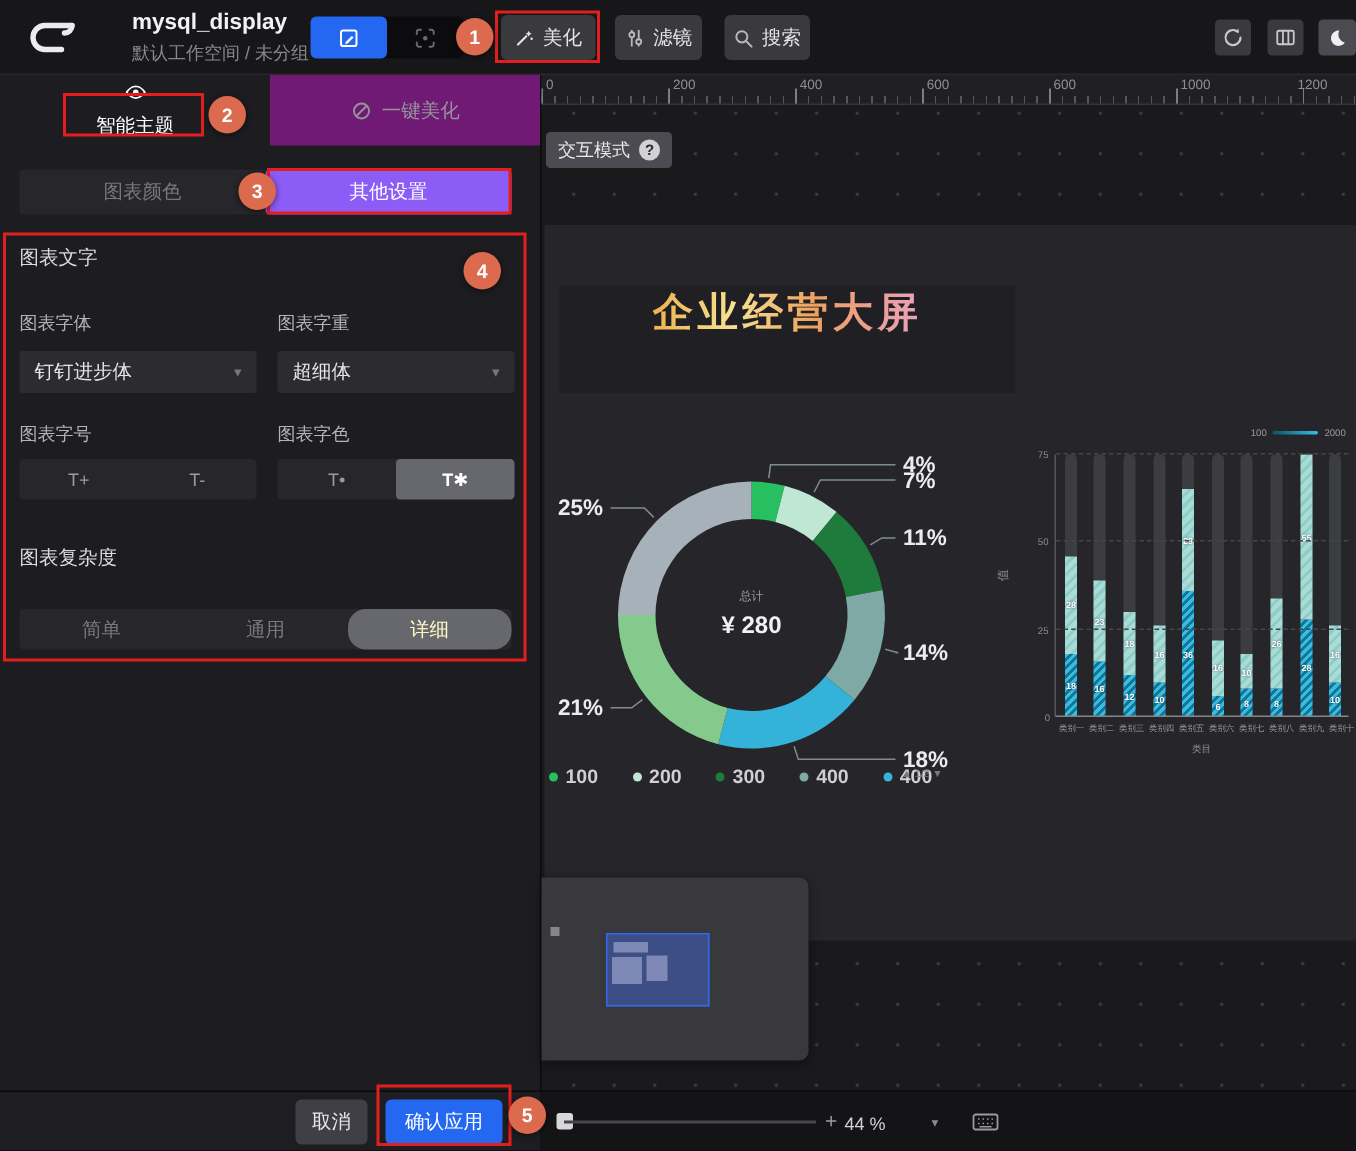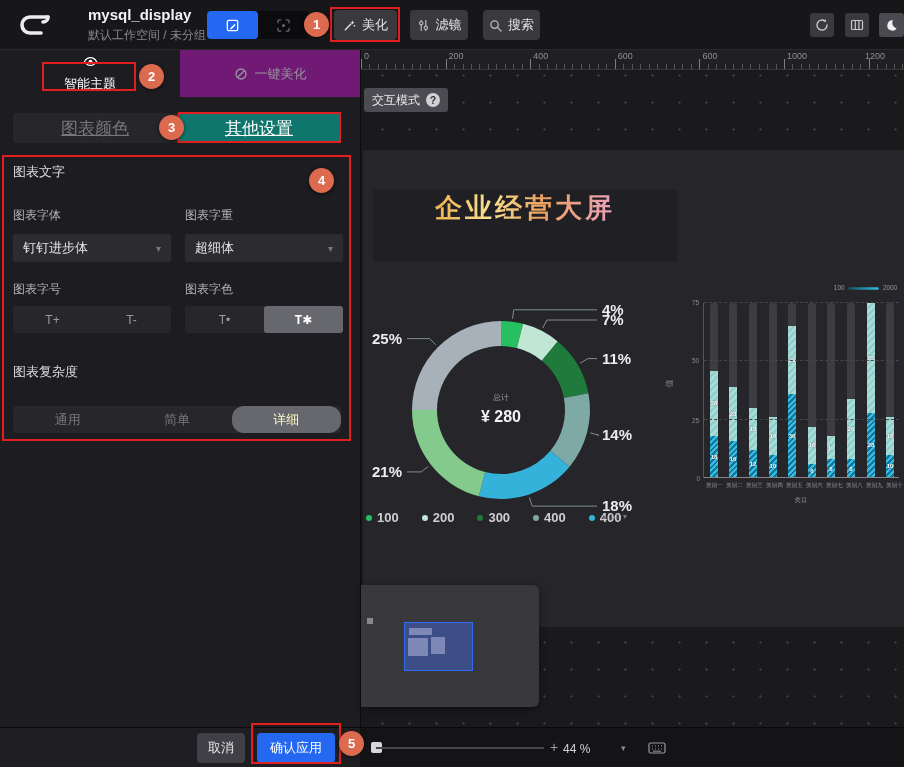--- a/index.html
+++ b/index.html
@@ -22,22 +22,22 @@
   .icon-btn{position:absolute;top:13px;width:24px;height:24px;background:#39393e;border-radius:3px;display:flex;align-items:center;justify-content:center;}
   .icon-btn.moon{background:#4a4a50;}
 
   
   .panel{position:absolute;left:0;top:50px;width:360px;height:677px;background:#1d1d21;}
   .tabs{position:absolute;left:0;top:0;width:360px;height:47px;display:flex;}
   .tab{flex:1;display:flex;align-items:center;justify-content:center;gap:7px;font-size:13px;}
   .tab.active{background:#1d1d21;color:#fff;flex-direction:column;}
   .tab.inactive{background:#701a75;color:#95959b;}
   .seg2{position:absolute;left:13px;top:63px;width:328px;height:30px;background:#27272b;border-radius:3px;display:flex;}
-  .seg2 .seg{flex:1;display:flex;align-items:center;justify-content:center;font-size:17px;color:#77777d;border-radius:3px;text-decoration:underline;}
-  .seg2 .seg.on{background:#0f766e;color:#fff;text-align:center;}
+  .seg2 .seg{flex:1;display:flex;align-items:center;justify-content:center;font-size:13px;color:#77777d;border-radius:3px;}
+  .seg2 .seg.on{background:#8b5cf6;color:#fff;text-align:center;}
   .sec-label{position:absolute;font-size:13px;color:#dcdcdf;}
   .fld-label{position:absolute;font-size:12px;color:#b2b2b7;}
   .dropdown{position:absolute;width:158px;height:28px;background:#2b2b30;border-radius:2px;display:flex;align-items:center;padding:0 10px;font-size:13px;color:#e6e6e9;}
   .dropdown .caret{margin-left:auto;color:#76767c;font-size:10px;}
   .tgroup{position:absolute;width:158px;height:27px;background:#27272b;border-radius:3px;display:flex;}
   .tbtn{flex:1;display:flex;align-items:center;justify-content:center;color:#9a9aa0;font-size:12px;border-radius:3px;}
   .tbtn.on{background:#67676e;color:#fff;font-weight:bold;}
   .seg3{position:absolute;left:13px;top:356px;width:328px;height:27px;background:#27272b;border-radius:3px;display:flex;}
   .seg3 .seg{flex:1;display:flex;align-items:center;justify-content:center;font-size:13px;color:#77777d;border-radius:3px;}
   .seg3 .seg.on{background:#67676e;color:#fef9c3;border-radius:12px;}
@@ -227,22 +227,22 @@
       <div class="tbtn">T-</div>
     </div>
     <div class="tgroup" style="left:185px;top:256px;">
       <div class="tbtn">T•</div>
       <div class="tbtn on">T✱</div>
     </div>
 
     <div class="sec-label" style="left:13px;top:313px;">图表复杂度</div>
 
     <div class="seg3">
+      <div class="seg">简单</div>
       <div class="seg">通用</div>
-      <div class="seg">简单</div>
       <div class="seg on">详细</div>
     </div>
   </div>
 
   <div class="canvas">
     <div class="ruler">
       <div class="minor"></div>
         <div class="major"></div>
       <div>
           <span class="ruler-num" style="left: 3px;">0</span>

